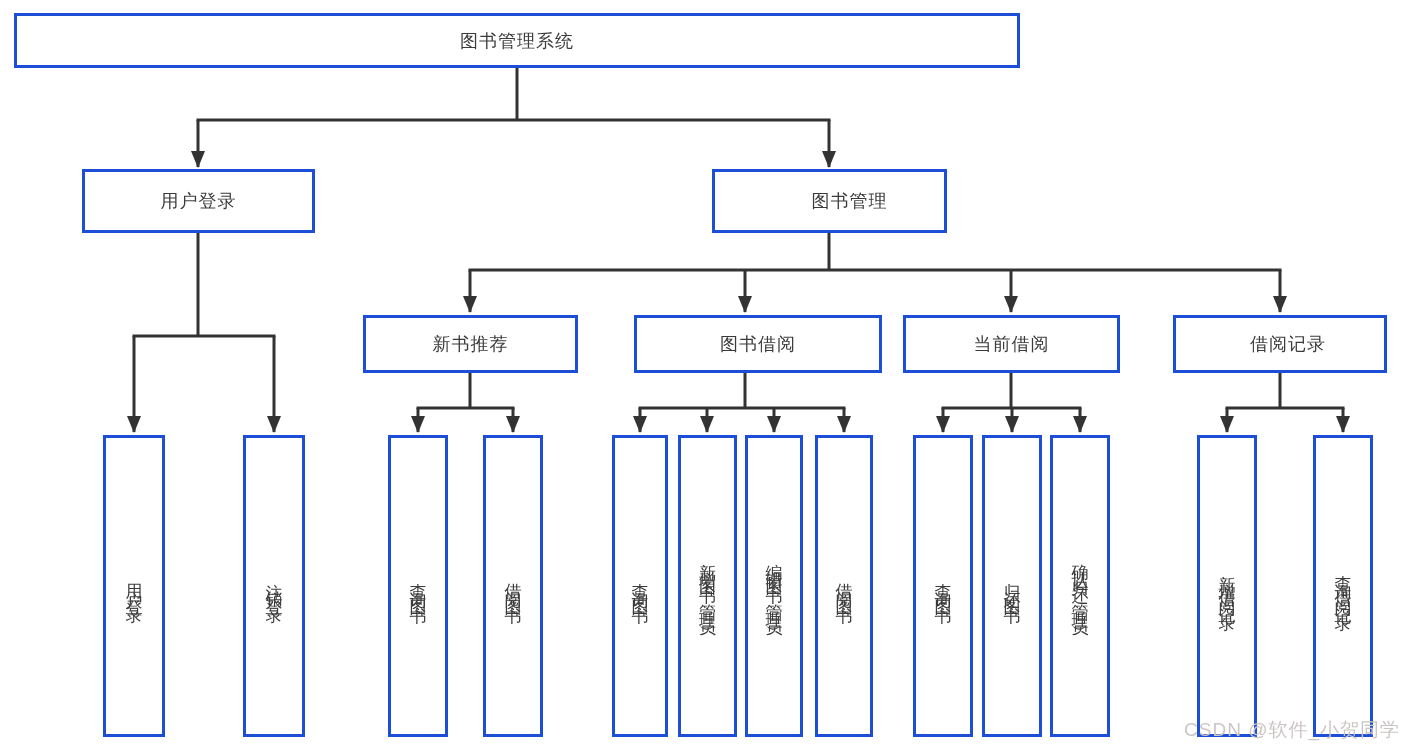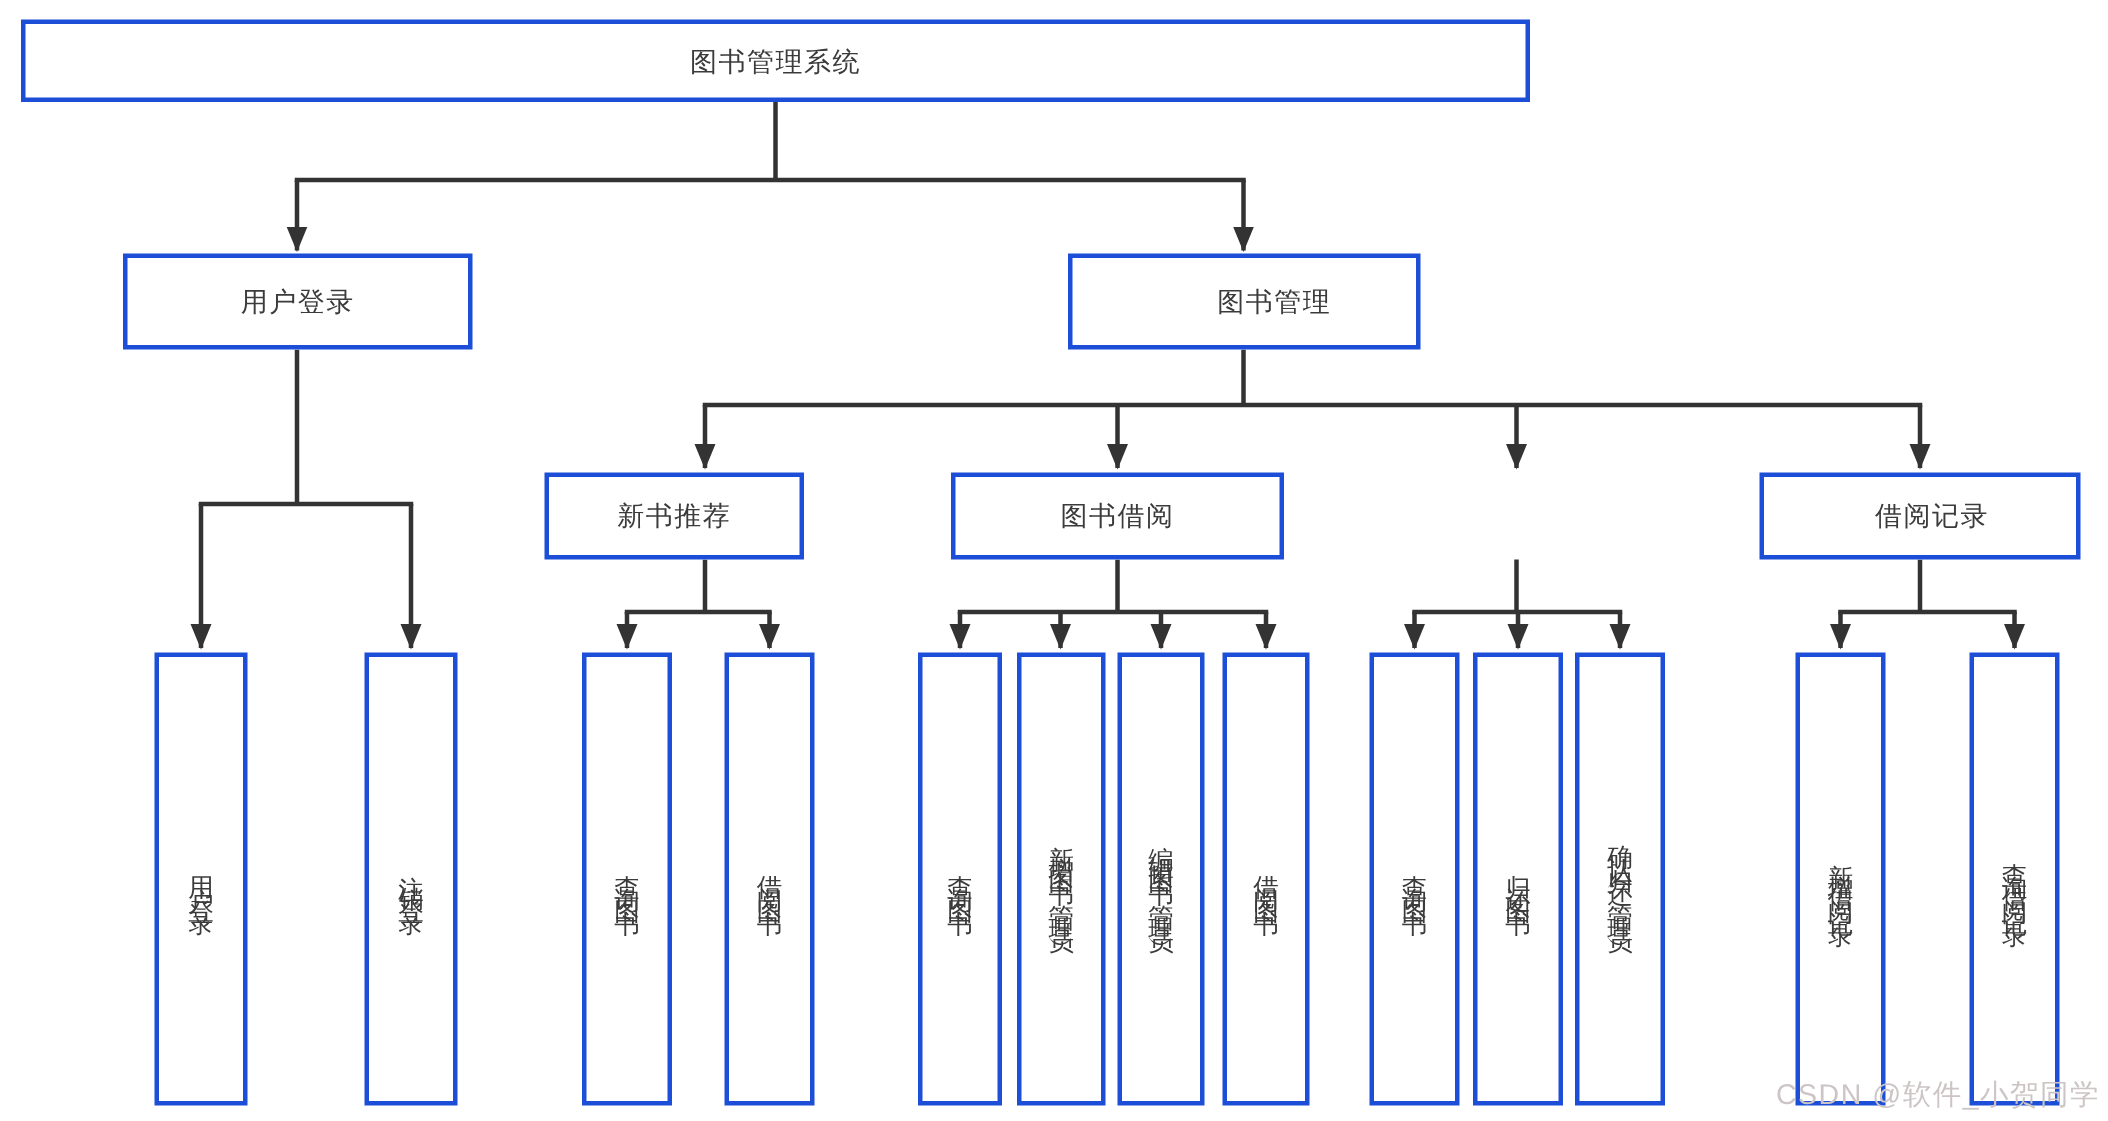--- a/index.html
+++ b/index.html
@@ -32,22 +32,22 @@
     justify-content: center;
     color: #3b3b3b;
     font-size: 18px;
     letter-spacing: 1px;
     z-index: 2;
   }
   .node.root  { left: 14px;  top: 13px;  width: 1006px; height: 55px; }
   .node.lvl2a { left: 82px;  top: 169px; width: 233px;  height: 64px; }
   .node.lvl2b { left: 712px; top: 169px; width: 235px;  height: 64px; padding-left: 40px; }
   .node.lvl3  { top: 315px; height: 58px; }
-  .node.l3a { left: 363px;  width: 173px; align-items: center; }
-  .node.l3b { left: 634px;  width: 222px; }
+  .node.l3a { left: 363px;  width: 215px; align-items: center; }
+  .node.l3b { left: 634px;  width: 248px; }
   .node.l3c { left: 903px;  width: 217px; }
   .node.l3d { left: 1173px; width: 214px; padding-left: 16px; }
   .node.leaf {
     top: 435px;
     height: 302px;
     font-size: 17px;
   }
   .leaf .vtext {
     writing-mode: vertical-rl;
     letter-spacing: 8px;
@@ -144,20 +144,23 @@
   <div class="node lvl2b">
     <span>图书管理</span>
   </div>
 
   <div class="node lvl3 l3a">
     <span>新书推荐</span>
   </div>
   <div class="node lvl3 l3b">
     <span>图书借阅</span>
   </div>
+  <div class="node lvl3 l3c">
+    <span>当前借阅</span>
+  </div>
   <div class="node lvl3 l3d">
     <span>借阅记录</span>
   </div>
 
   <div class="node leaf lf1">
     <span class="vtext">用户登录</span>
   </div>
   <div class="node leaf lf2">
     <span class="vtext">注销登录</span>
   </div>

